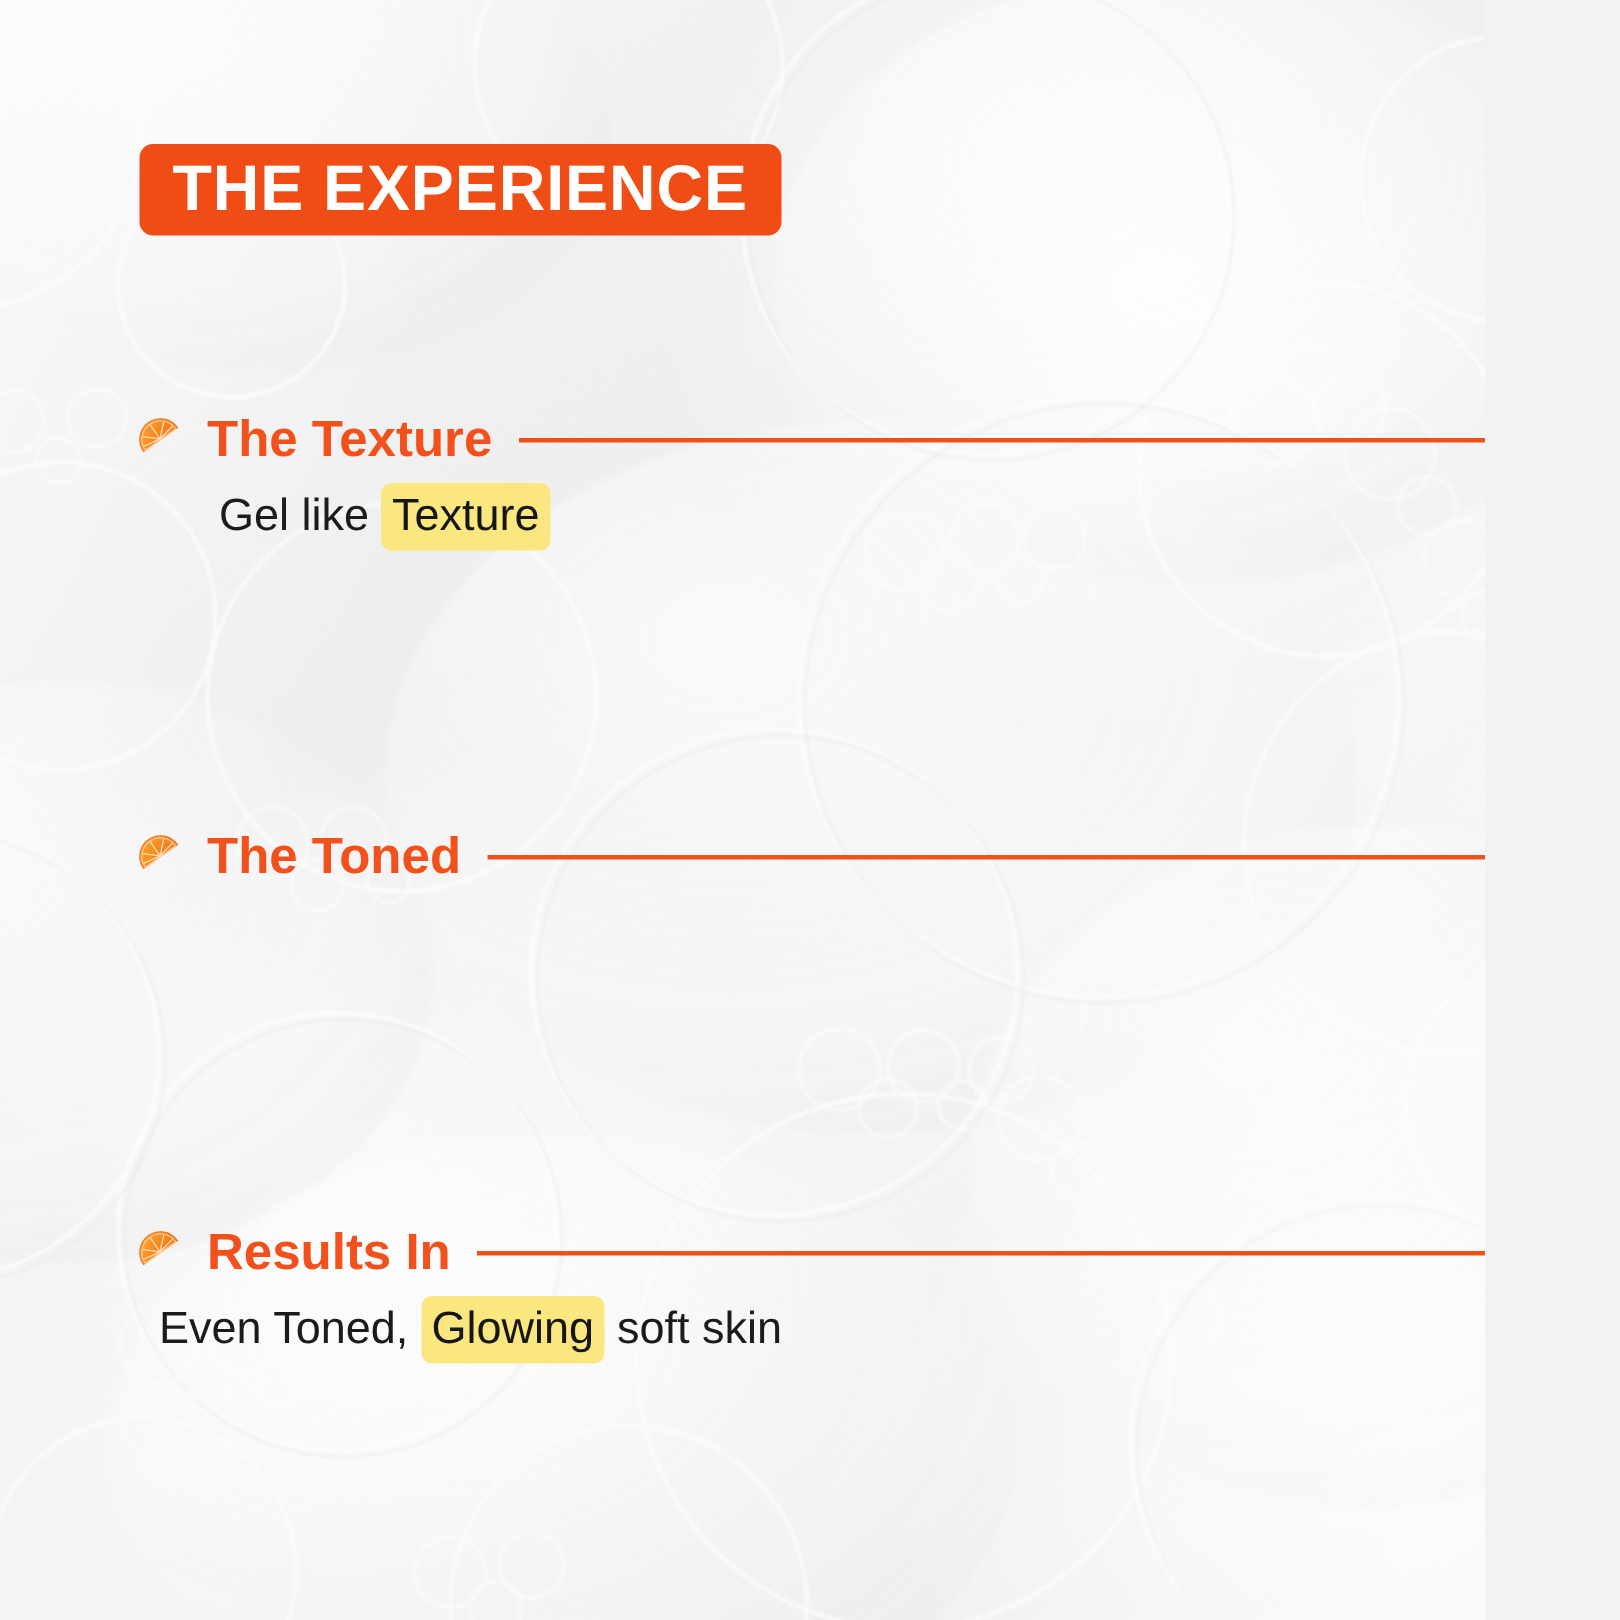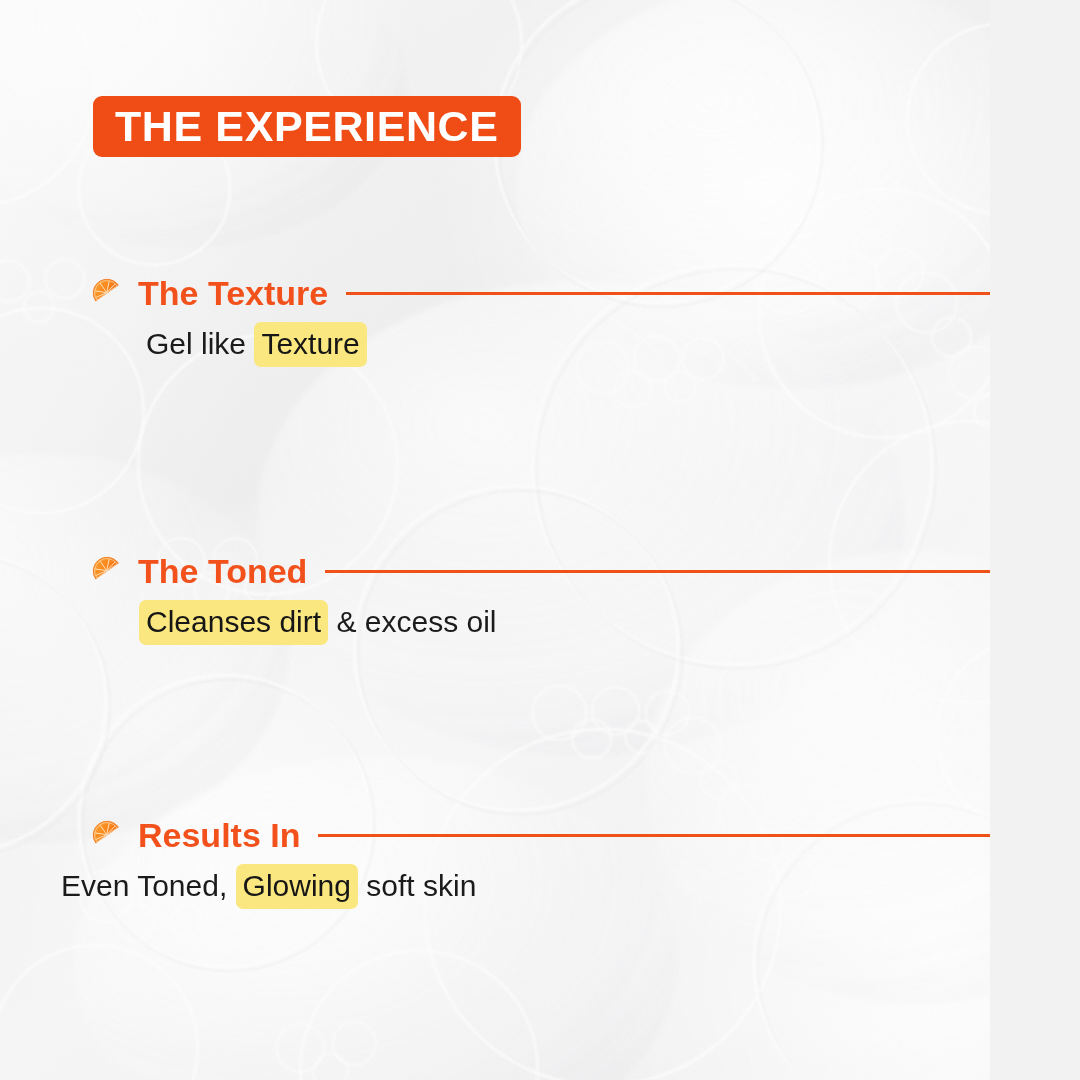--- a/index.html
+++ b/index.html
@@ -133,21 +133,21 @@
   }
   .feature-body .plain { color: #1b1b1b; }
 
   
   #feature-1 { top: 272px; }
   #feature-2 { top: 550px; }
   #feature-3 { top: 814px; }
 
   
   #feature-2 .feature-body { padding-left: 139px; }
-  #feature-3 .feature-body { padding-left: 61px; }
+  #feature-3 .feature-body { padding-left: 106px; }
 </style>
 </head>
 <body>
 
 <div class="poster">
 
   <div class="bg-base"></div>
 
   <div class="bg-foam">
     <svg viewBox="0 0 1080 1080" preserveAspectRatio="xMidYMid slice" xmlns="http://www.w3.org/2000/svg">
@@ -322,23 +322,20 @@
               <line x1="32" y1="31" x2="16.4" y2="16.6"></line>
               <line x1="32" y1="31" x2="10.5" y2="27"></line>
               <line x1="32" y1="31" x2="53.5" y2="27"></line>
             </g>
           </g>
         </svg>
       </span>
       <span class="feature-title">The Toned</span>
       <span class="rule"></span>
     </div>
-    <div class="feature-body">
-      <span class="hl">Cleanses dirt</span><span class="plain"> &amp; excess oil</span>
-    </div>
   </div>
 
   <div class="feature" id="feature-3">
     <div class="feature-head">
       <span class="slice-icon">
         <svg viewBox="0 0 64 64" xmlns="http://www.w3.org/2000/svg">
           <defs>
             <linearGradient id="og3" x1="0" y1="0" x2="1" y2="1">
               <stop offset="0%" stop-color="#FDA93A"></stop>
               <stop offset="55%" stop-color="#F98B20"></stop>

